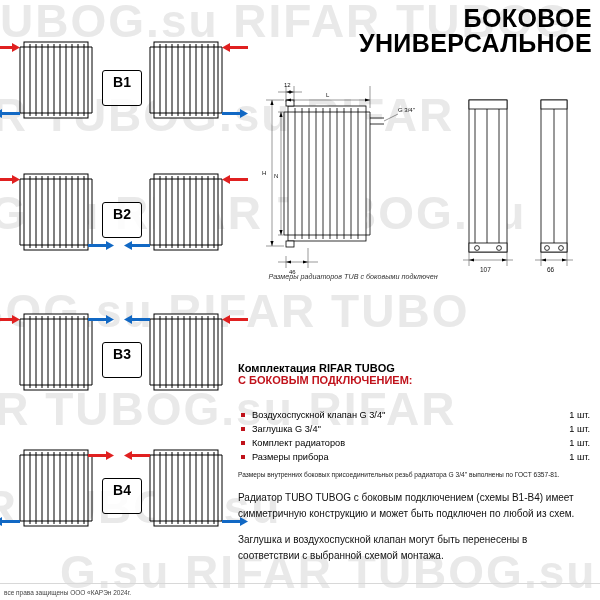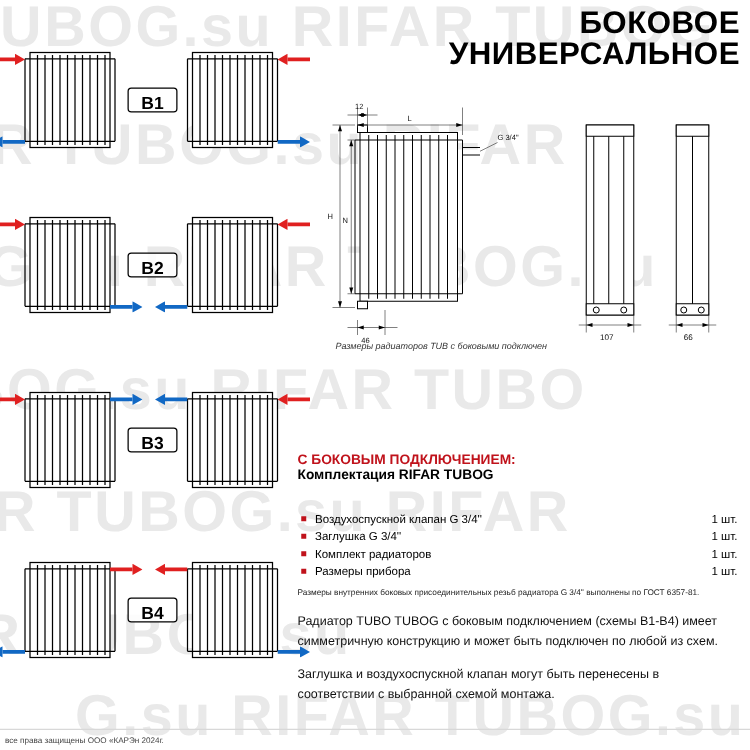--- a/index.html
+++ b/index.html
@@ -43,21 +43,21 @@
     line-height: 25px;
     letter-spacing: .4px;
   }
 
   
   .schemes { position: absolute; top: 30px; left: 0; width: 240px; height: 560px; z-index: 2; }
   .scheme { position: absolute; left: 0; width: 240px; height: 125px; }
   .scheme .label {
     position: absolute;
     left: 102px; top: 40px;
-    width: 40px; height: 20px;
+    width: 40px; height: 36px;
     border: 1.4px solid #000;
     border-radius: 3px;
     font-size: 14px; font-weight: bold;
     text-align: center; line-height: 22px;
     background: rgba(255,255,255,.85);
   }
   .rad { position: absolute; top: 6px; }
   .rad.left { left: 18px; }
   .rad.right { left: 148px; }
 
@@ -565,22 +565,22 @@
       <polygon points="112,8 107,6.4 107,9.6"></polygon>
     </g>
     <g font-size="6.5" fill="#111">
       <text x="25" y="20">107</text>
       <text x="92" y="20">66</text>
     </g>
   </svg>
 </div>
 
 <div class="textblock">
+  <div class="tb-title">Комплектация RIFAR TUBOG</div>
   <div class="tb-title red" style="color:#c0121b;">С БОКОВЫМ ПОДКЛЮЧЕНИЕМ:</div>
-  <div class="tb-title">Комплектация RIFAR TUBOG</div>
 
   <div class="kit">
     <div class="kit-row">
       <span class="bullet"></span>
       <span>Воздухоспускной клапан G 3/4''</span>
       <span class="qty">1 шт.</span>
     </div>
     <div class="kit-row">
       <span class="bullet"></span>
       <span>Заглушка G 3/4''</span>

